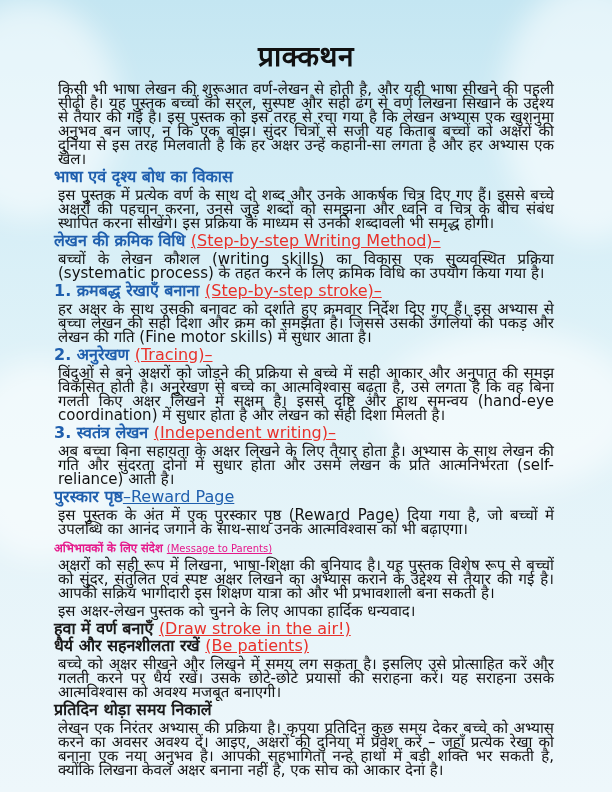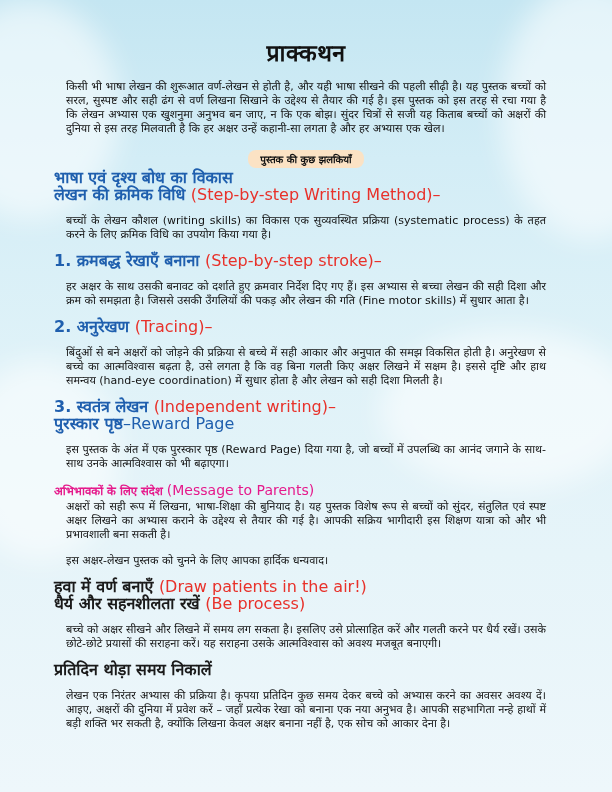--- a/index.html
+++ b/index.html
@@ -4,68 +4,67 @@
 <style>
   html, body { margin: 0; padding: 0; }
   body {
     width: 612px; height: 792px; overflow: hidden; position: relative;
     background: linear-gradient(180deg, #c4e6f2 0%, #d3edf6 20%, #dff2f8 45%, #e6f4f9 70%, #eef7fb 100%);
     font-family: "DejaVu Sans", "Liberation Sans", sans-serif;
     color: #111;
   }
   .cloud { position: absolute; border-radius: 50%; background: rgba(255,255,255,0.55); filter: blur(14px); }
   .page { position: absolute; left: 54px; top: 36px; width: 504px; }
-  .title { text-align: center; font-size: 23px; font-weight: bold; margin: 0 0 8px 0; letter-spacing: 0.5px; }
-  p { margin: 12px; font-size: 11px; line-height: 14px; text-align: justify; }
+  .title { text-align: center; font-size: 28px; font-weight: bold; margin: 0 0 8px 0; letter-spacing: 0.5px; }
+  p { margin: 4px; font-size: 15px; line-height: 14px; text-align: justify; }
   .badge-wrap { text-align: center; margin: 4px 0 2px 0; }
   .badge { display: inline-block; background: #fbe2c4; color: #111; font-weight: bold; font-size: 10px; padding: 2px 12px; border-radius: 8px; }
   h3 { margin: 3px 0 1px 0; font-size: 16px; font-weight: bold; color: #1f5fae; line-height: 14px; }
-  h3 .en { color: #e8312a; font-weight: normal; }
+  h3 .en { color: #e8312a; font-weight: normal; text-decoration: underline; }
   h3.blue-en .en { color: #1f5fae; }
   h3.pink { color: #e5198b; font-size: 11.5px; margin-top: 5px; }
-  h3.pink .en { color: #e5198b; font-size: 14px; }
+  h3.pink .en { color: #e5198b; font-size: 10px; }
   h3.dark { color: #1a1a1a; }
 </style>
 </head>
 <body>
 
 <div class="cloud" style="left:-60px;top:0px;width:180px;height:220px;"></div>
 <div class="cloud" style="left:500px;top:-20px;width:180px;height:260px;"></div>
 <div class="cloud" style="left:-40px;top:360px;width:160px;height:200px;"></div>
 <div class="cloud" style="left:380px;top:330px;width:260px;height:160px;"></div>
 
 <div class="page">
   <h1 class="title">प्राक्कथन</h1>
   <p>किसी भी भाषा लेखन की शुरूआत वर्ण-लेखन से होती है, और यही भाषा सीखने की पहली सीढ़ी है। यह पुस्तक बच्चों को सरल, सुस्पष्ट और सही ढंग से वर्ण लिखना सिखाने के उद्देश्य से तैयार की गई है। इस पुस्तक को इस तरह से रचा गया है कि लेखन अभ्यास एक खुशनुमा अनुभव बन जाए, न कि एक बोझ। सुंदर चित्रों से सजी यह किताब बच्चों को अक्षरों की दुनिया से इस तरह मिलवाती है कि हर अक्षर उन्हें कहानी-सा लगता है और हर अभ्यास एक खेल।</p>
 
-  <div class="badge-wrap">
-    <span class="badge">पुस्तक की कुछ झलकियाँ</span>
-  </div>
 
   <h3><span>भाषा एवं दृश्य बोध का विकास</span></h3>
+  <p>इस पुस्तक में प्रत्येक वर्ण के साथ दो शब्द और उनके आकर्षक चित्र दिए गए हैं। इससे बच्चे अक्षरों की पहचान करना, उनसे जुड़े शब्दों को समझना और ध्वनि व चित्र के बीच संबंध स्थापित करना सीखेंगे। इस प्रक्रिया के माध्यम से उनकी शब्दावली भी समृद्ध होगी।</p>
 
   <h3><span>लेखन की क्रमिक विधि</span> <span class="en">(Step-by-step Writing Method)–</span></h3>
   <p>बच्चों के लेखन कौशल (writing skills) का विकास एक सुव्यवस्थित प्रक्रिया (systematic process) के तहत करने के लिए क्रमिक विधि का उपयोग किया गया है।</p>
 
   <h3><span>1. क्रमबद्ध रेखाएँ बनाना</span> <span class="en">(Step-by-step stroke)–</span></h3>
   <p>हर अक्षर के साथ उसकी बनावट को दर्शाते हुए क्रमवार निर्देश दिए गए हैं। इस अभ्यास से बच्चा लेखन की सही दिशा और क्रम को समझता है। जिससे उसकी उँगलियों की पकड़ और लेखन की गति (Fine motor skills) में सुधार आता है।</p>
 
   <h3><span>2. अनुरेखण</span> <span class="en">(Tracing)–</span></h3>
   <p>बिंदुओं से बने अक्षरों को जोड़ने की प्रक्रिया से बच्चे में सही आकार और अनुपात की समझ विकसित होती है। अनुरेखण से बच्चे का आत्मविश्वास बढ़ता है, उसे लगता है कि वह बिना गलती किए अक्षर लिखने में सक्षम है। इससे दृष्टि और हाथ समन्वय (hand-eye coordination) में सुधार होता है और लेखन को सही दिशा मिलती है।</p>
 
   <h3><span>3. स्वतंत्र लेखन</span> <span class="en">(Independent writing)–</span></h3>
+  <p>अब बच्चा बिना सहायता के अक्षर लिखने के लिए तैयार होता है। अभ्यास के साथ लेखन की गति और सुंदरता दोनों में सुधार होता और उसमें लेखन के प्रति आत्मनिर्भरता (self-reliance) आती है।</p>
 
   <h3 class="blue-en"><span>पुरस्कार पृष्ठ</span><span class="en">–Reward Page</span></h3>
   <p>इस पुस्तक के अंत में एक पुरस्कार पृष्ठ (Reward Page) दिया गया है, जो बच्चों में उपलब्धि का आनंद जगाने के साथ-साथ उनके आत्मविश्वास को भी बढ़ाएगा।</p>
 
   <h3 class="pink"><span>अभिभावकों के लिए संदेश</span> <span class="en">(Message to Parents)</span></h3>
   <p style="margin-top:2px;">अक्षरों को सही रूप में लिखना, भाषा-शिक्षा की बुनियाद है। यह पुस्तक विशेष रूप से बच्चों को सुंदर, संतुलित एवं स्पष्ट अक्षर लिखने का अभ्यास कराने के उद्देश्य से तैयार की गई है। आपकी सक्रिय भागीदारी इस शिक्षण यात्रा को और भी प्रभावशाली बना सकती है।</p>
   <p>इस अक्षर-लेखन पुस्तक को चुनने के लिए आपका हार्दिक धन्यवाद।</p>
 
-  <h3 class="dark"><span>हवा में वर्ण बनाएँ</span> <span class="en">(Draw patients in the air!)</span></h3>
+  <h3 class="dark"><span>हवा में वर्ण बनाएँ</span> <span class="en">(Draw stroke in the air!)</span></h3>
 
 
-  <h3 class="dark"><span>धैर्य और सहनशीलता रखें</span> <span class="en">(Be process)</span></h3>
+  <h3 class="dark"><span>धैर्य और सहनशीलता रखें</span> <span class="en">(Be patients)</span></h3>
   <p>बच्चे को अक्षर सीखने और लिखने में समय लग सकता है। इसलिए उसे प्रोत्साहित करें और गलती करने पर धैर्य रखें। उसके छोटे-छोटे प्रयासों की सराहना करें। यह सराहना उसके आत्मविश्वास को अवश्य मजबूत बनाएगी।</p>
 
   <h3 class="dark"><span>प्रतिदिन थोड़ा समय निकालें</span></h3>
   <p>लेखन एक निरंतर अभ्यास की प्रक्रिया है। कृपया प्रतिदिन कुछ समय देकर बच्चे को अभ्यास करने का अवसर अवश्य दें। आइए, अक्षरों की दुनिया में प्रवेश करें – जहाँ प्रत्येक रेखा को बनाना एक नया अनुभव है। आपकी सहभागिता नन्हे हाथों में बड़ी शक्ति भर सकती है, क्योंकि लिखना केवल अक्षर बनाना नहीं है, एक सोच को आकार देना है।</p>
 </div>
 
 </body></html>

